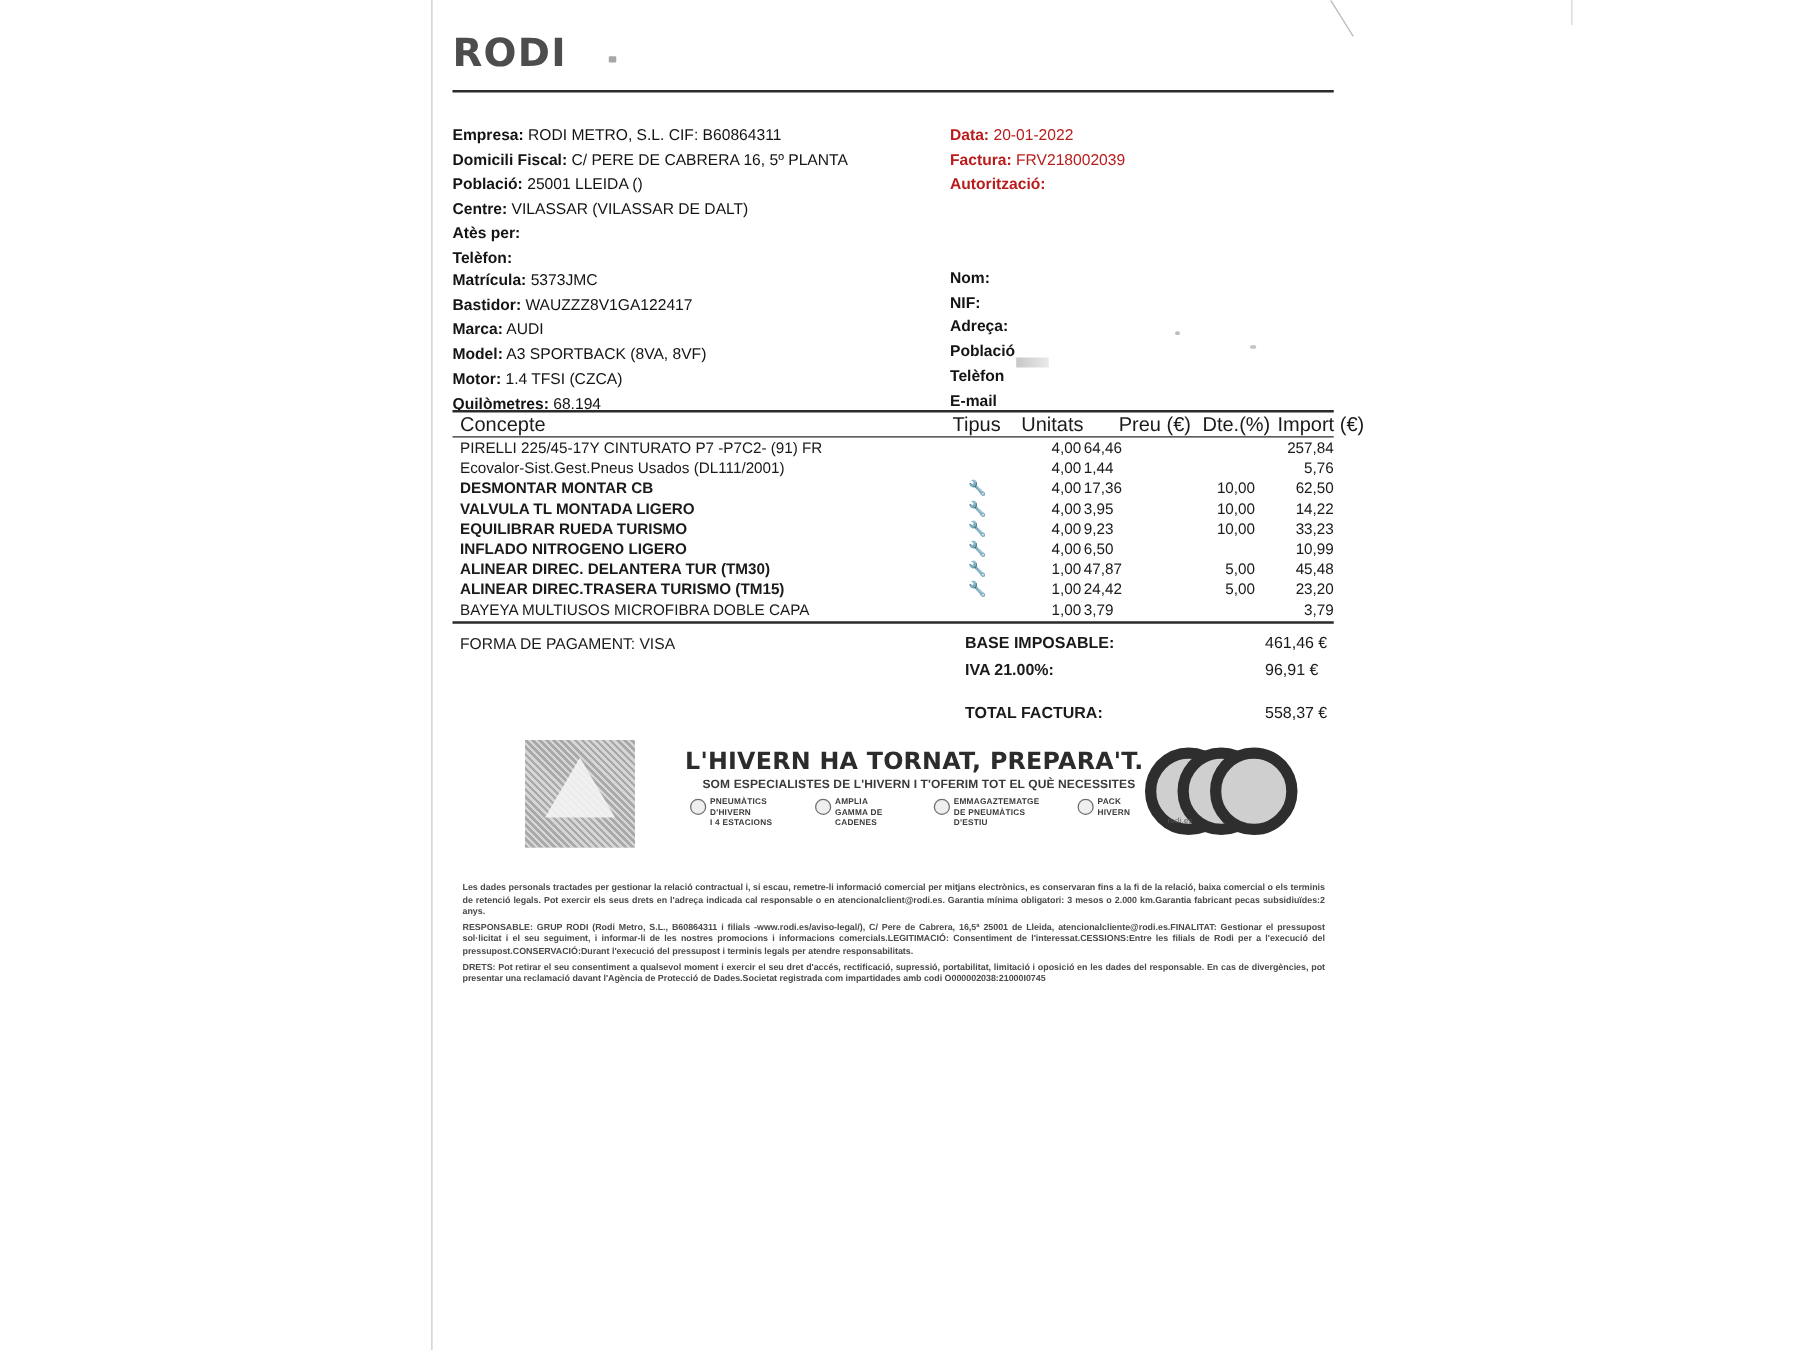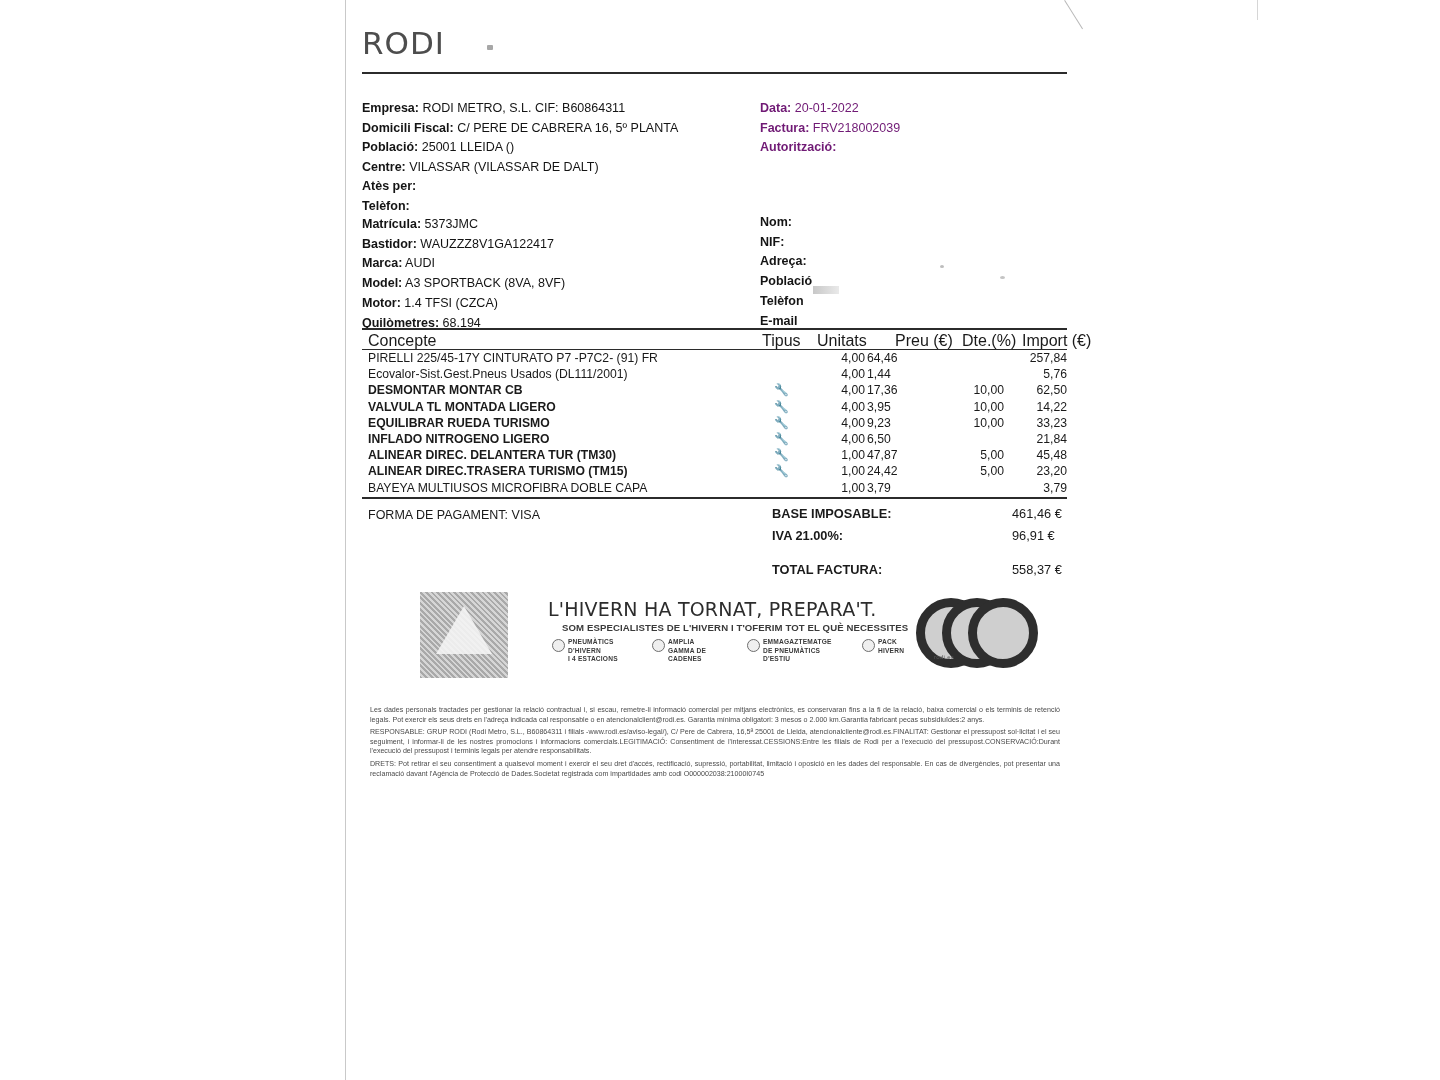--- a/index.html
+++ b/index.html
@@ -56,21 +56,21 @@
     width: 1440px; height: 1080px;
   }
 
   
   .logo {
     position: absolute;
     left: 362px;
     top: 25px;
     font-family: "DejaVu Sans", sans-serif;
     font-size: 31px;
-    font-weight: normal;
+    font-weight: bold;
     letter-spacing: 1px;
     color: #4d4d4d;
   }
   .logo-dot {
     position: absolute;
     left: 487px;
     top: 45px;
     width: 6px; height: 5px;
     background: #8a8a8a;
     border-radius: 1px;
@@ -93,21 +93,21 @@
     font-size: 12.5px;
     line-height: 19.5px;
     color: #141414;
   }
   .info-right {
     position: absolute;
     left: 760px;
     top: 99px;
     font-size: 12.5px;
     line-height: 19.5px;
-    color: #701a75;
+    color: #b91c1c;
   }
   .info-left2 {
     position: absolute;
     left: 362px;
     top: 215px;
     font-size: 12.5px;
     line-height: 19.7px;
     color: #141414;
   }
   .info-right2 {
@@ -240,21 +240,21 @@
     left: 420px;
     top: 592px;
     width: 600px;
     height: 90px;
   }
   .promo-title {
     position: absolute;
     left: 128px; top: 6px;
     font-family: "DejaVu Sans", sans-serif;
     font-size: 19px;
-    font-weight: normal;
+    font-weight: bold;
     color: #2c2c2c;
     letter-spacing: .2px;
   }
   .promo-sub {
     position: absolute;
     left: 128px; top: 30px;
     font-size: 9.6px;
     font-weight: bold;
     color: #3a3a3a;
     letter-spacing: .1px;
@@ -335,21 +335,21 @@
   .legal {
     position: absolute;
     left: 370px;
     top: 706px;
     width: 690px;
     font-size: 7.1px;
     line-height: 9.6px;
     color: #4a4a4a;
     text-align: justify;
   }
-  .legal p { margin: 0 0 3px 0; }
+  .legal p { margin: 0 0 3px 0; font-weight: bold; }
 </style>
 </head>
 <body>
 
 <div class="sheet">
 
   <div class="page-edge-left"></div>
   <div class="page-edge-right"></div>
   <div class="corner-fold"></div>
 
@@ -445,21 +445,21 @@
       <div class="c-preu">9,23</div>
       <div class="c-dte">10,00</div>
       <div class="c-import">33,23</div>
     </div>
     <div class="row">
       <div class="c-concepte bold">INFLADO NITROGENO LIGERO</div>
       <div class="c-tipus">🔧</div>
       <div class="c-unitats">4,00</div>
       <div class="c-preu">6,50</div>
       <div class="c-dte"></div>
-      <div class="c-import">21,84</div>
+      <div class="c-import">10,99</div>
     </div>
     <div class="row">
       <div class="c-concepte bold">ALINEAR DIREC. DELANTERA TUR (TM30)</div>
       <div class="c-tipus">🔧</div>
       <div class="c-unitats">1,00</div>
       <div class="c-preu">47,87</div>
       <div class="c-dte">5,00</div>
       <div class="c-import">45,48</div>
     </div>
     <div class="row">

